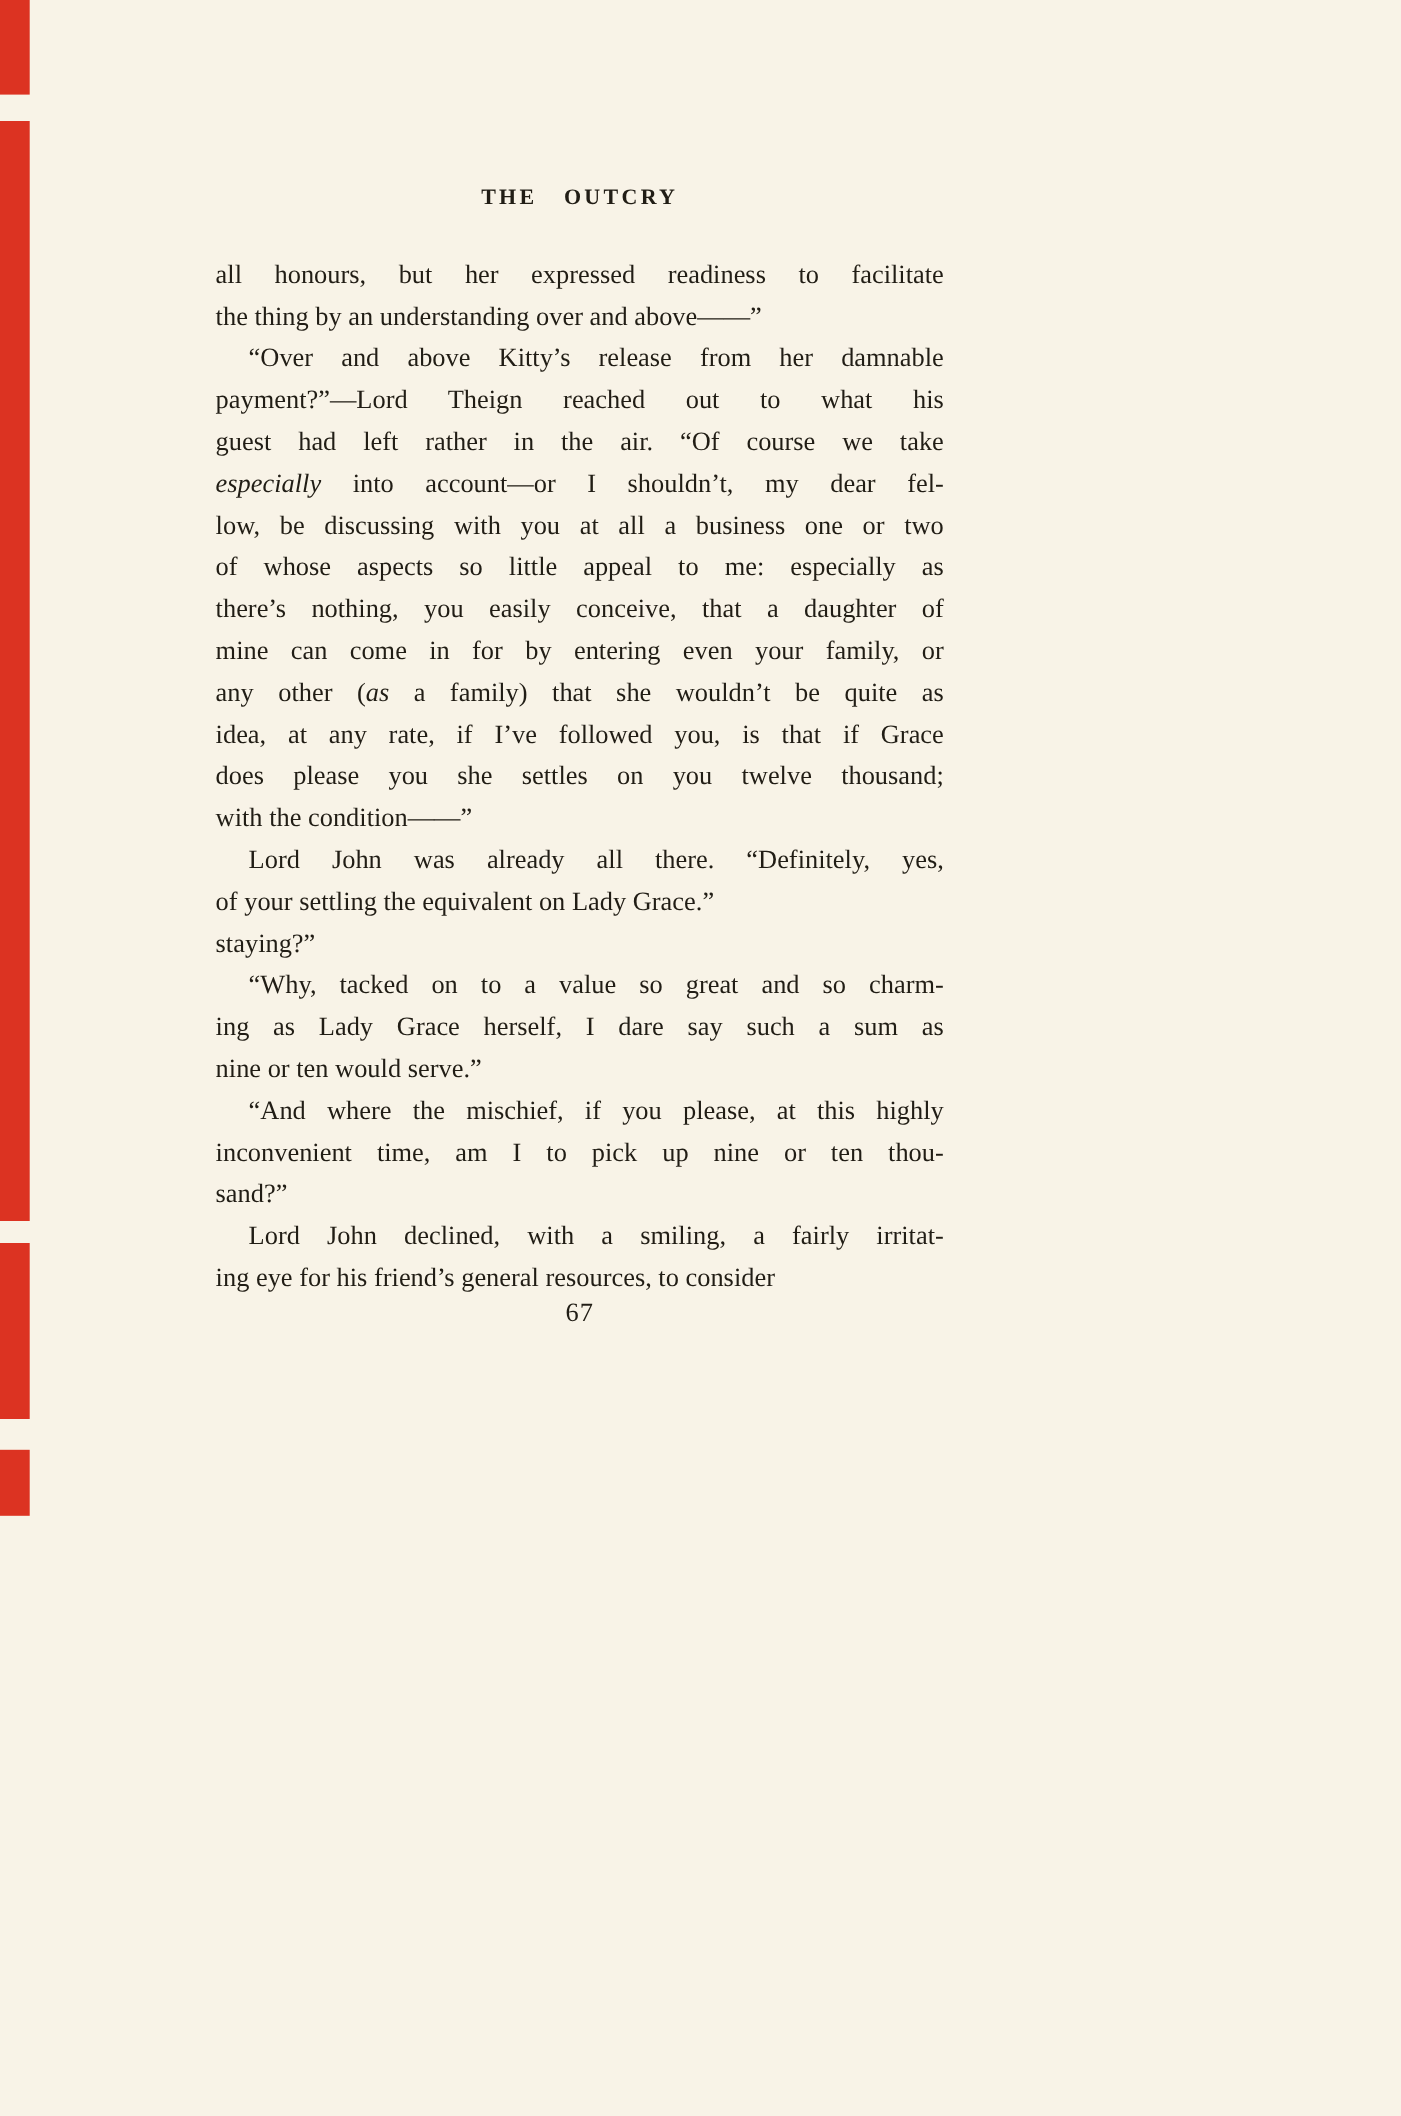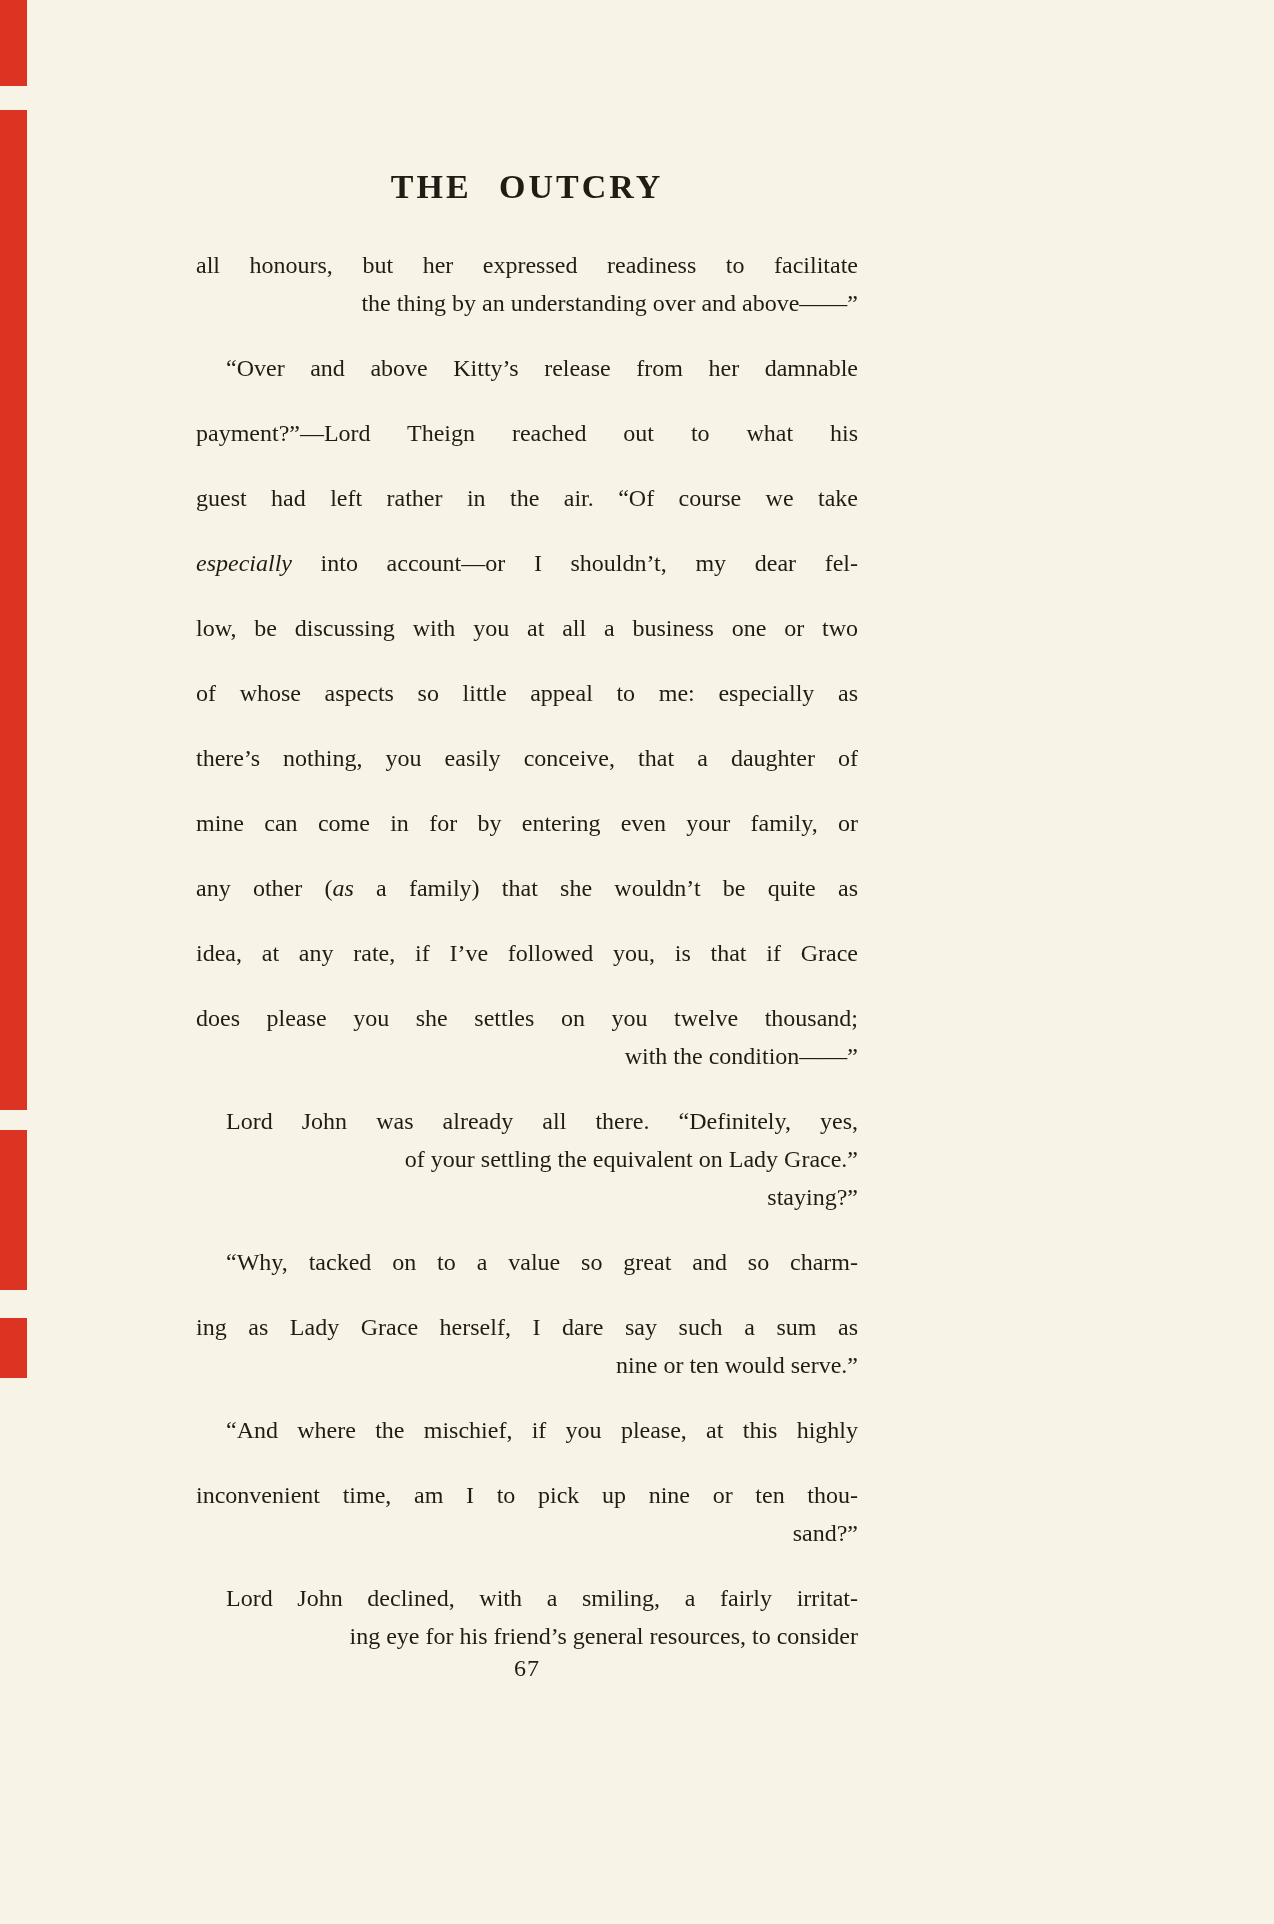--- a/index.html
+++ b/index.html
@@ -32,39 +32,38 @@
     background: var(--stripe, #dc3322);
   }
   .content {
     position: absolute;
     left: 196px;
     top: 168px;
     width: 662px;
   }
   .book-title {
     text-align: center;
-    font-size: 34px;
+    font-size: 20px;
     font-weight: bold;
     letter-spacing: 3px;
     word-spacing: 16px;
     margin-bottom: 40px;
     color: var(--ink, #211d15);
   }
   .text-block {
     font-size: 24px;
     line-height: 38px;
   }
   .line {
-    text-align: right;
+    text-align: left;
     min-height: 38px;
   }
   .line.just {
     text-align: justify;
     text-align-last: justify;
-    margin-top: 27px;
   }
   .line.ind {
     text-indent: 30px;
     font-family: Liberation Serif, serif;
   }
   .line i {
     font-style: italic;
   }
   .page-number {
     text-align: center;

